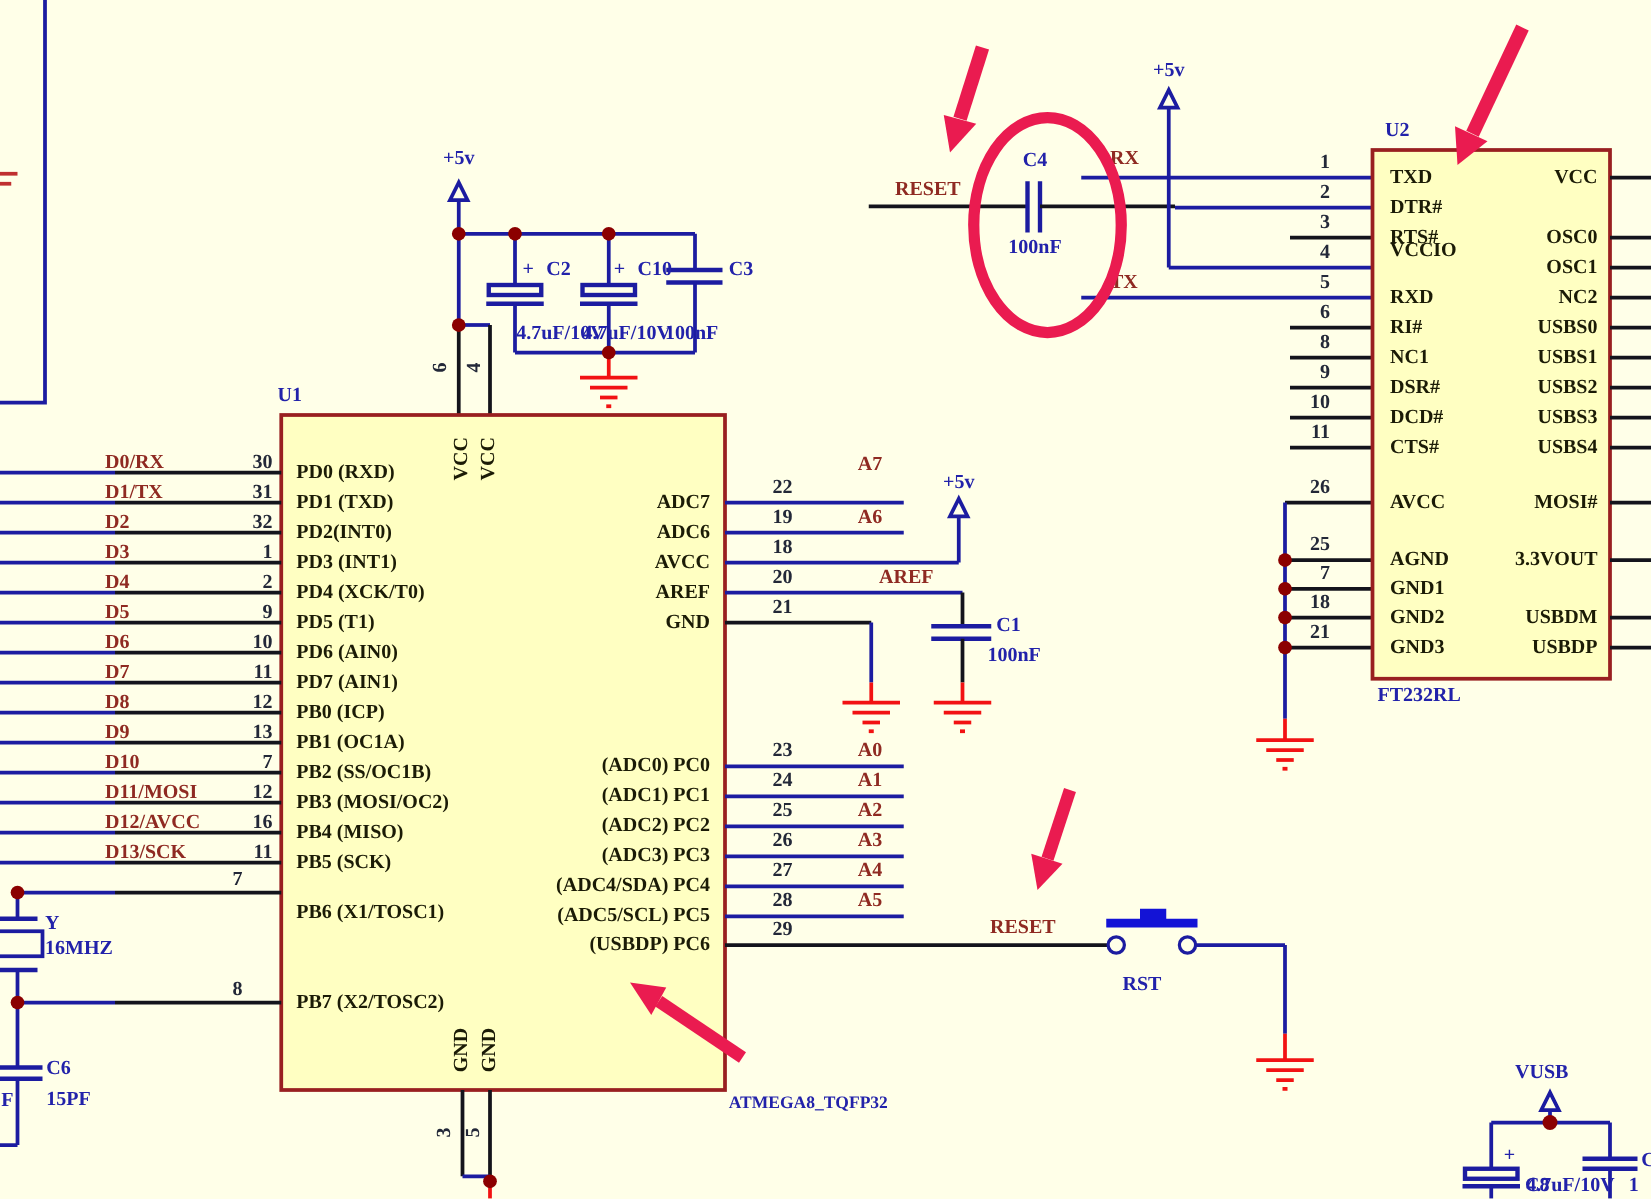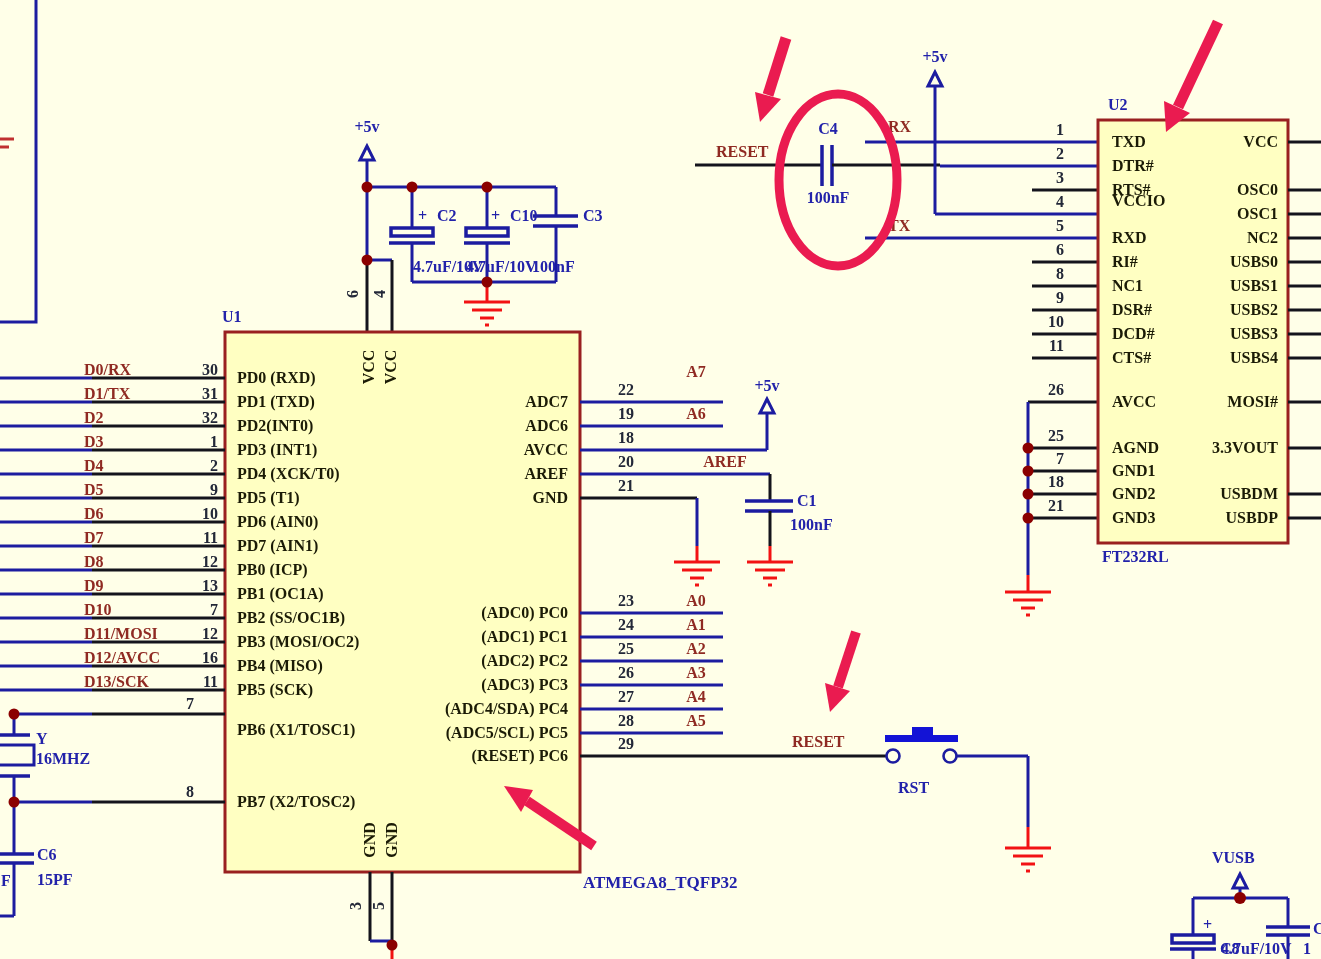--- a/index.html
+++ b/index.html
@@ -277,21 +277,21 @@
 <div class="t ref" style="left:418px;top:207px">+</div>
 <div class="t ref" style="left:437px;top:207px">C2</div>
 <div class="t ref" style="left:491px;top:207px">+</div>
 <div class="t ref" style="left:510px;top:207px">C10</div>
 <div class="t ref" style="left:583px;top:207px">C3</div>
 <div class="t ref" style="left:413px;top:258px">4.7uF/10V</div>
 <div class="t ref" style="left:466px;top:258px">4.7uF/10V</div>
 <div class="t ref" style="left:532px;top:258px">100nF</div>
 
 <div class="t ref" style="left:222px;top:308px">U1</div>
-<div class="t ref" style="left:583px;top:874px;font-size:17px">ATMEGA8_TQFP32</div>
+<div class="t ref" style="left:583px;top:874px;font-size:14px">ATMEGA8_TQFP32</div>
 
 <div class="t lrow" style="top:361px">
       <span class="net">D0/RX</span>
       <span class="num">30</span>
     </div>
 <div class="t lrow" style="top:385px">
       <span class="net">D1/TX</span>
       <span class="num">31</span>
     </div>
 <div class="t lrow" style="top:409px">
@@ -384,21 +384,21 @@
 <div class="t net rnet" style="top:363px">A7</div>
 <div class="t net rnet" style="top:405px">A6</div>
 <div class="t net" style="left:690px;top:453px;width:70px;text-align:center">AREF</div>
 
 <div class="t chip irlbl" style="top:604px">(ADC0) PC0</div>
 <div class="t chip irlbl" style="top:628px">(ADC1) PC1</div>
 <div class="t chip irlbl" style="top:652px">(ADC2) PC2</div>
 <div class="t chip irlbl" style="top:676px">(ADC3) PC3</div>
 <div class="t chip irlbl" style="top:700px">(ADC4/SDA) PC4</div>
 <div class="t chip irlbl" style="top:724px">(ADC5/SCL) PC5</div>
-<div class="t chip irlbl" style="top:747px">(RESET) PC6</div>
+<div class="t chip irlbl" style="top:747px">(USBDP) PC6</div>
 <div class="t num rn" style="top:592px">23</div>
 <div class="t num rn" style="top:616px">24</div>
 <div class="t num rn" style="top:640px">25</div>
 <div class="t num rn" style="top:664px">26</div>
 <div class="t num rn" style="top:688px">27</div>
 <div class="t num rn" style="top:712px">28</div>
 <div class="t num rn" style="top:735px">29</div>
 <div class="t net rnet" style="top:592px">A0</div>
 <div class="t net rnet" style="top:616px">A1</div>
 <div class="t net rnet" style="top:640px">A2</div>

